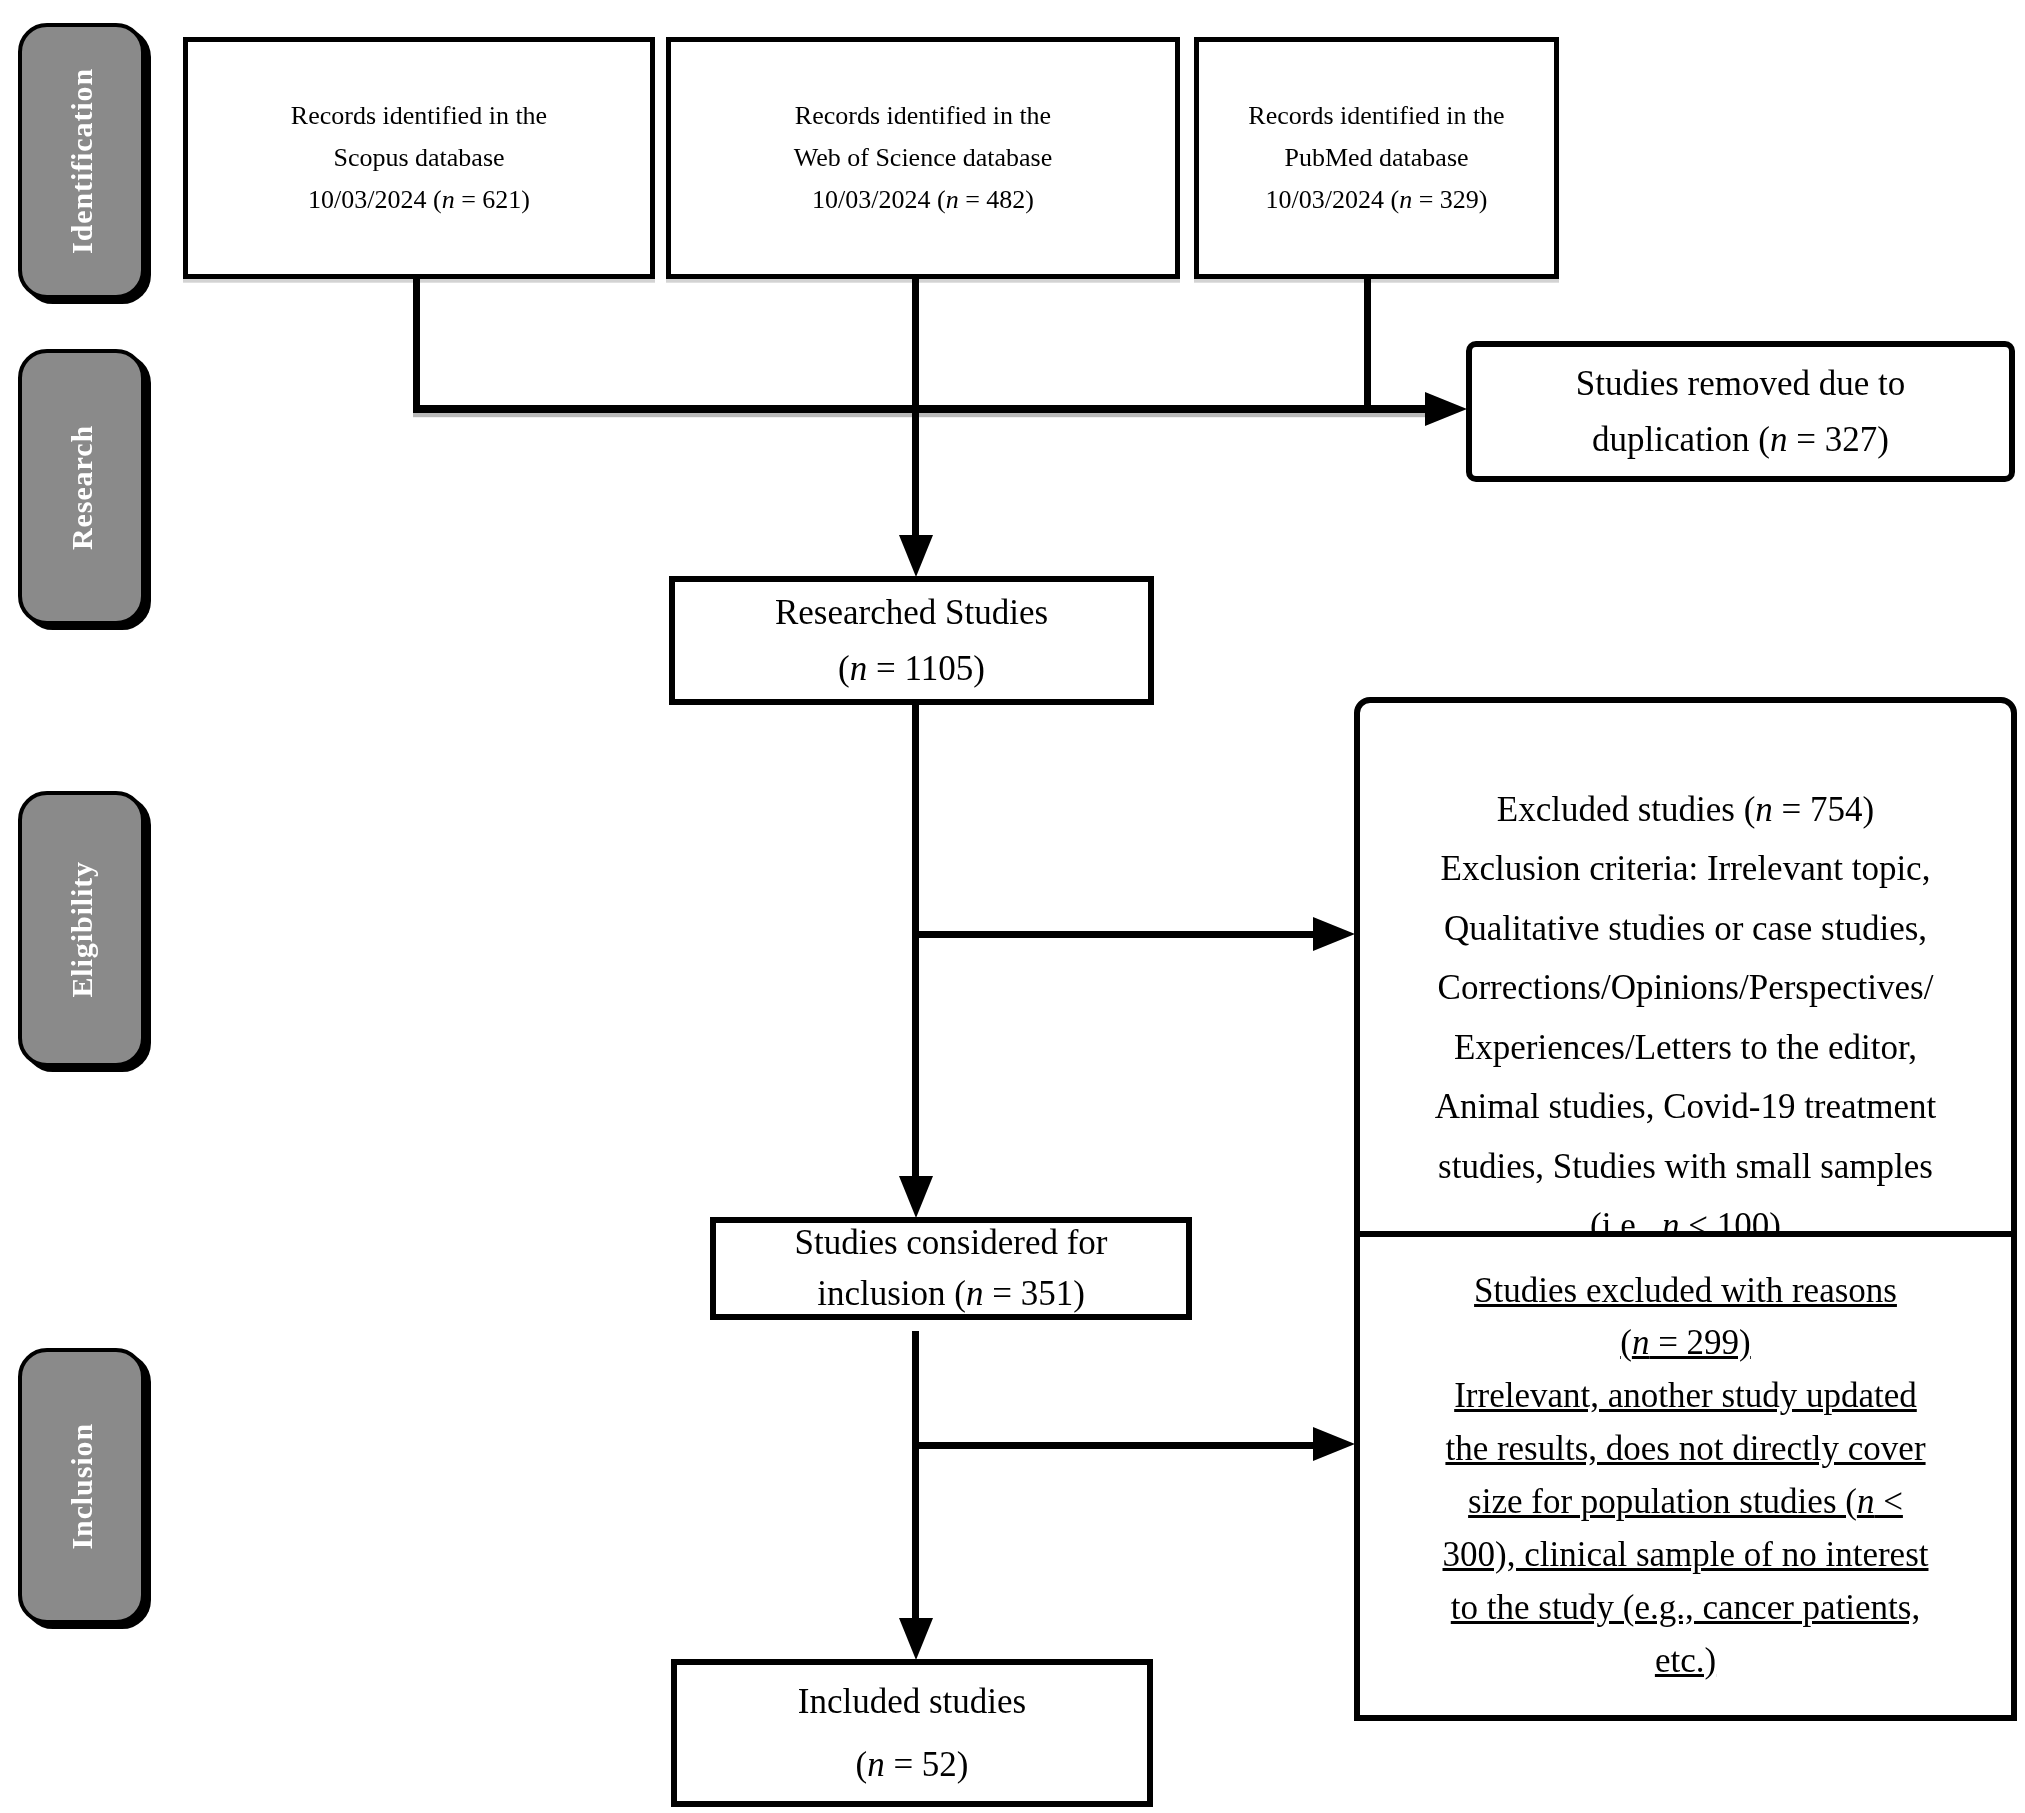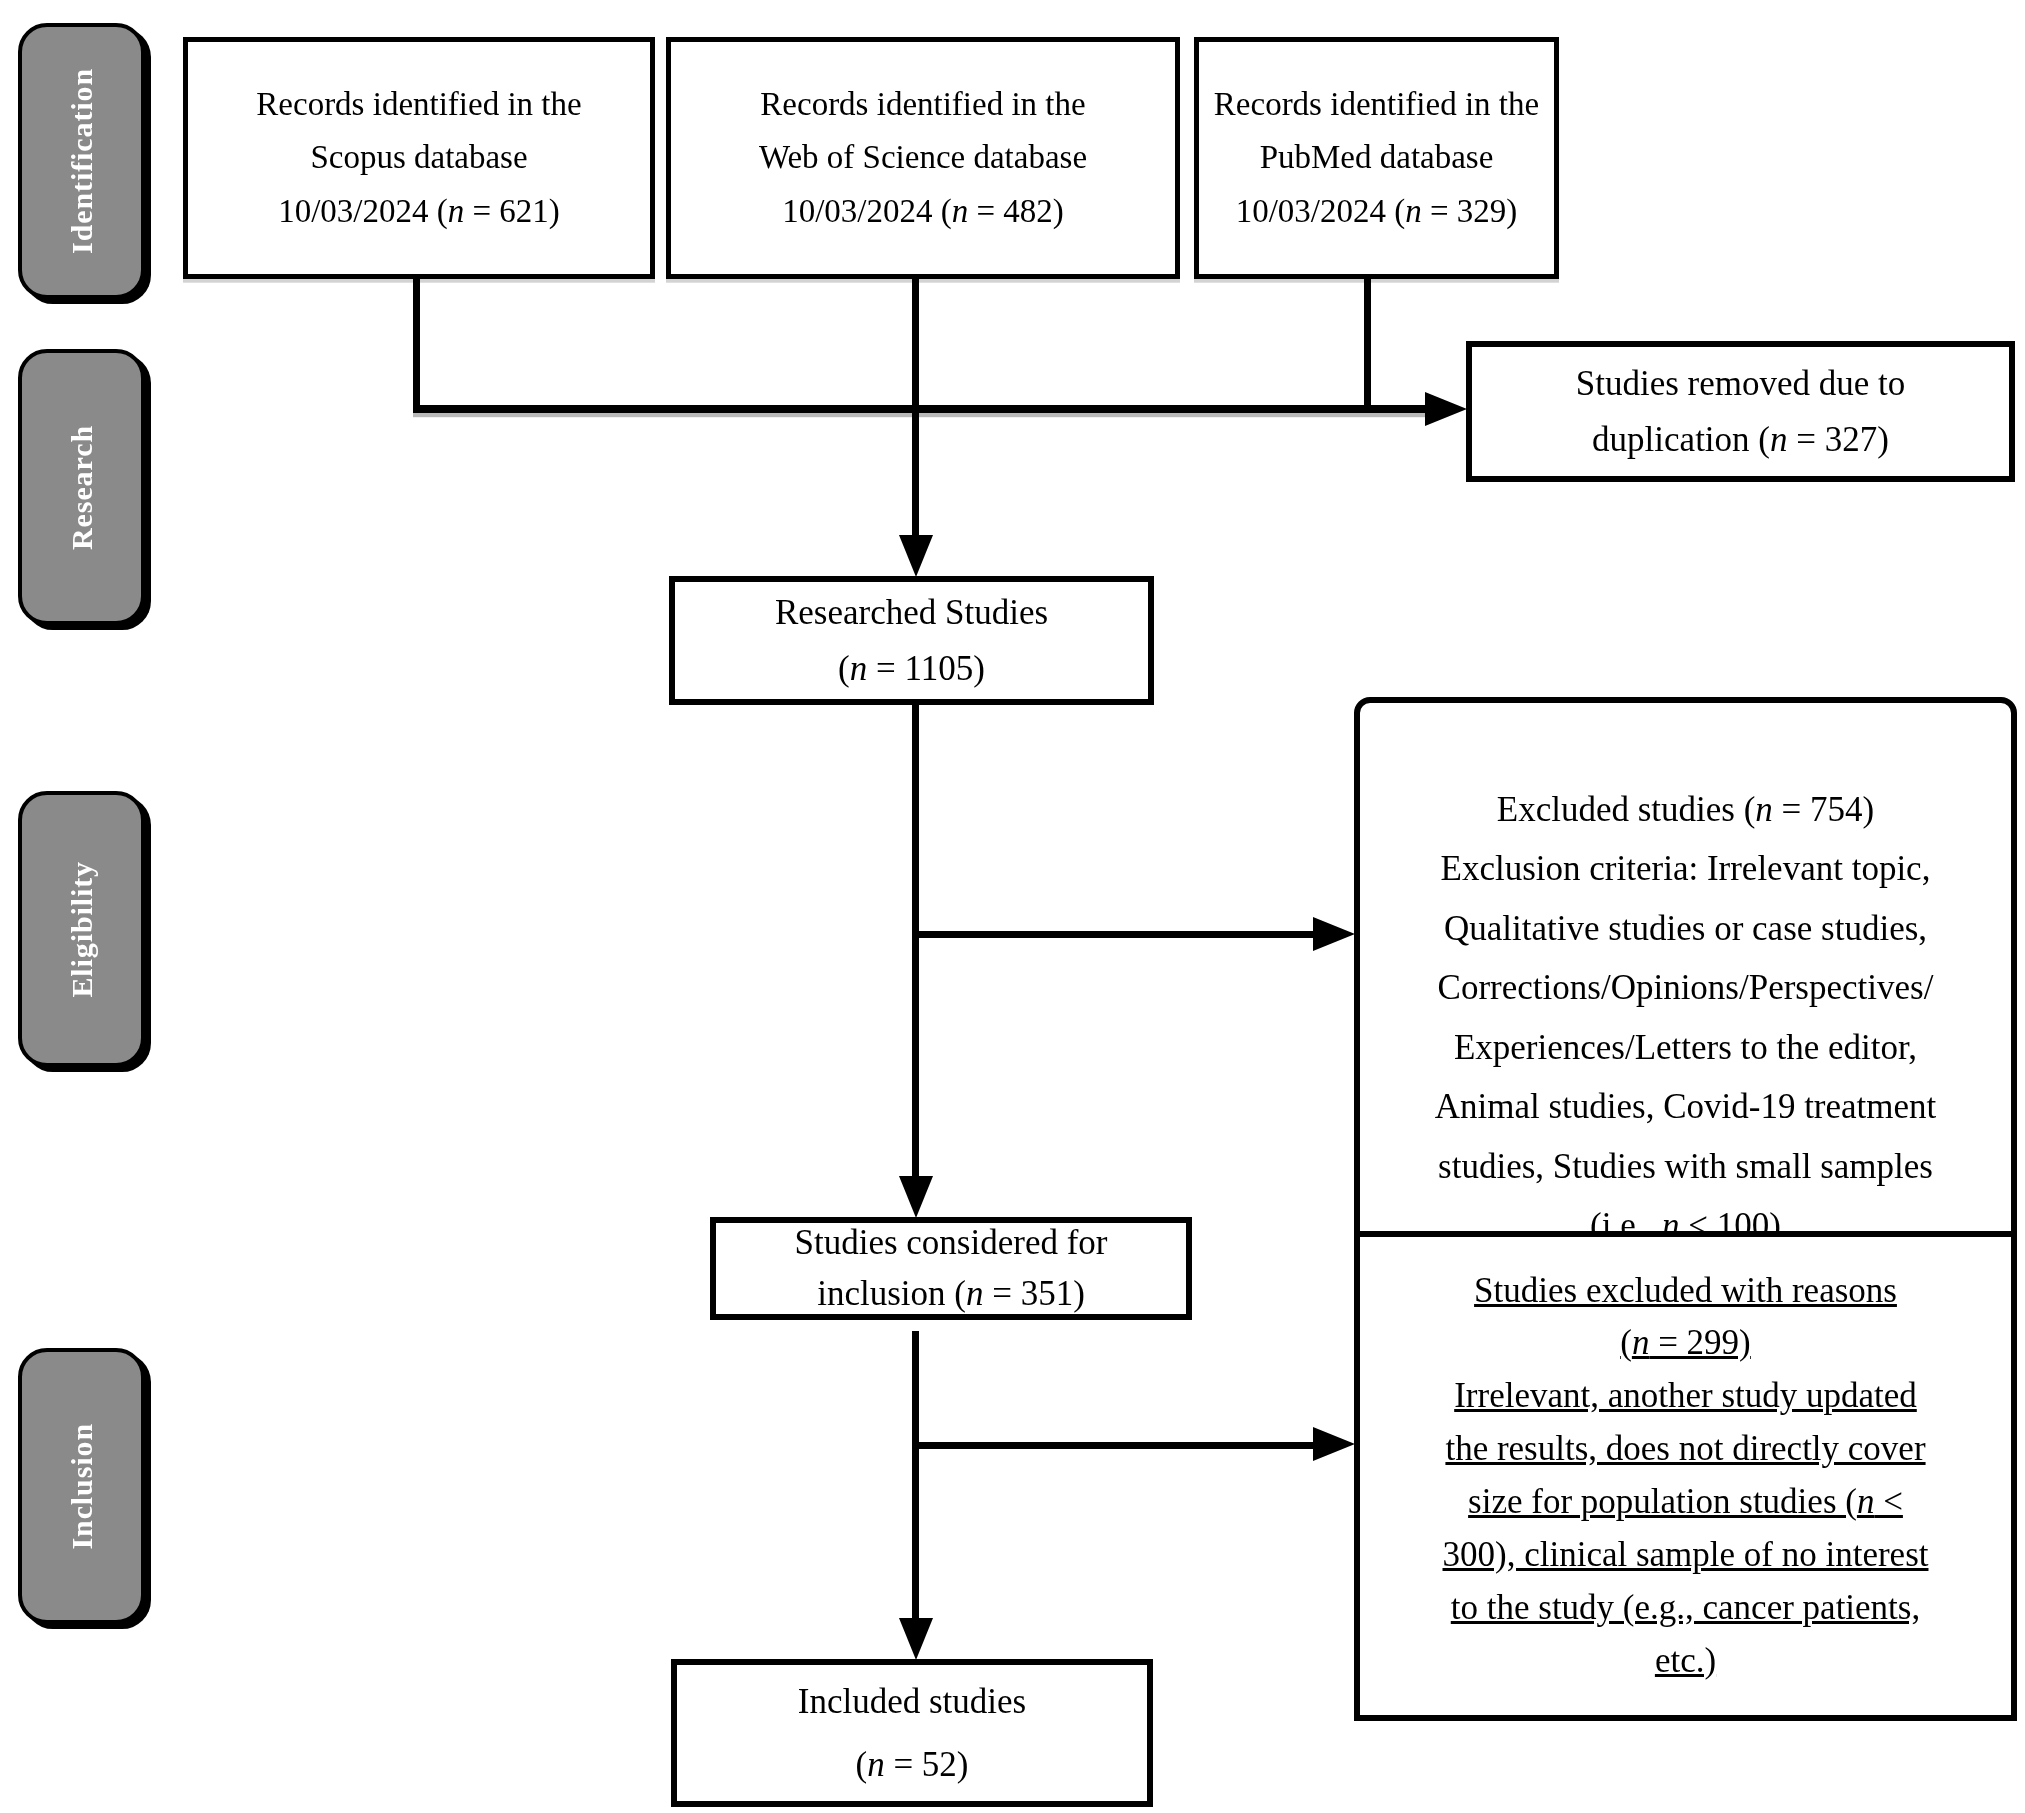--- a/index.html
+++ b/index.html
@@ -35,26 +35,26 @@
     position:absolute;
     background:#ffffff;
     border:6px solid #000;
     box-sizing:border-box;
     display:flex;flex-direction:column;align-items:center;justify-content:center;
     text-align:center;
     font-size:35px;
     line-height:1.6;
   }
   .box .tline{white-space:pre-wrap;}
-  .top-box{border-width:5.6px;font-size:33px;line-height:1.62;box-shadow:0 3.7px 0 rgba(128,128,128,.35);}
+  .top-box{border-width:5.6px;font-size:26px;line-height:1.62;box-shadow:0 3.7px 0 rgba(128,128,128,.35);}
   .top-box .tline{white-space:nowrap;}
   .box-researched{line-height:1.6;}
   .box-considered{line-height:1.45;}
   .box-included{line-height:1.8;}
-  .box-duplication{line-height:1.6;}
+  .box-duplication{line-height:1.6;border-radius:10px;}
   .box-excluded{line-height:1.7;}
   .box-reasons{line-height:1.51;}
   
   .hline,.vline{position:absolute;background:#000;}
   .main-hline{box-shadow:0 4.2px 0 rgba(128,128,128,.55);}
   
   .arrow-down{
     position:absolute;width:0;height:0;
     border-left:17.3px solid transparent;
     border-right:17.3px solid transparent;

